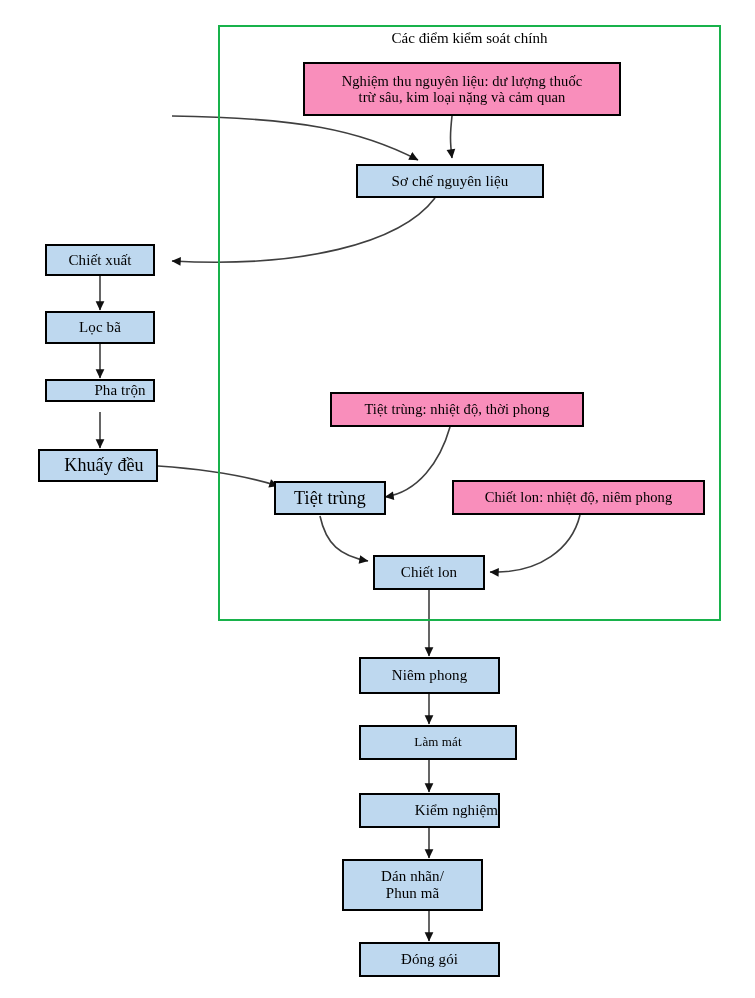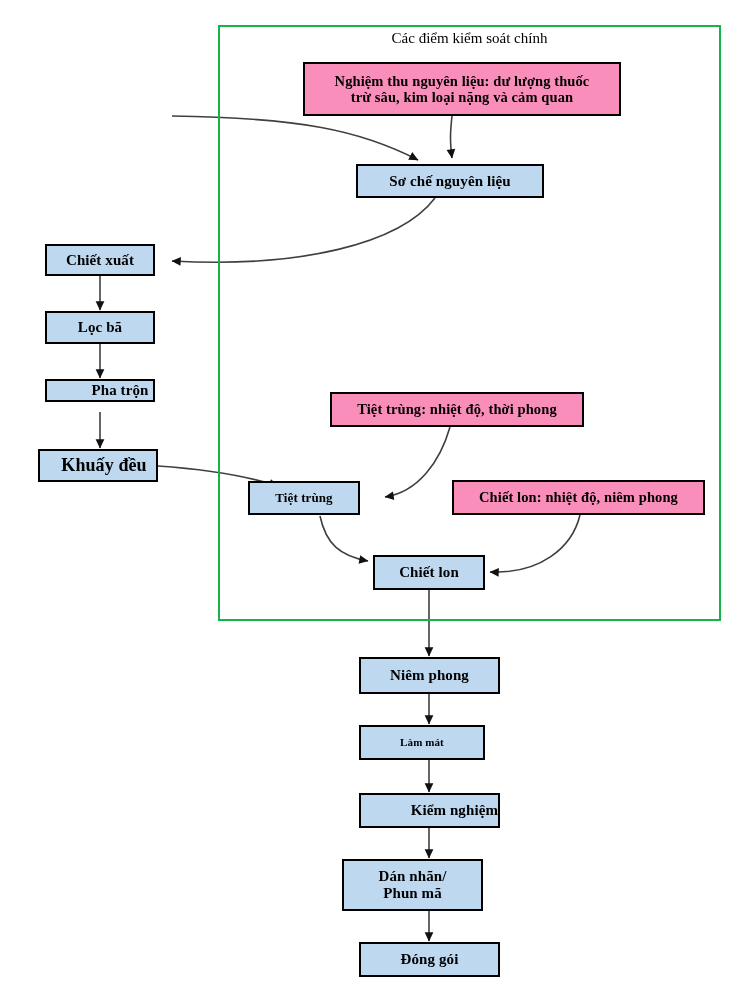--- a/index.html
+++ b/index.html
@@ -31,21 +31,20 @@
     position: absolute;
     box-sizing: border-box;
     display: flex;
     align-items: center;
     justify-content: center;
     text-align: center;
     border: 2px solid #000000;
     line-height: 1.12;
     letter-spacing: .1px;
     z-index: 3;
-    font-weight: bold;
   }
   .node.process {
     background: #bed8ef;
   }
   .node.control {
     background: #f98ebb;
   }
   .group-box {
     position: absolute;
     box-sizing: border-box;
@@ -140,33 +139,33 @@
   </div>
 
   <div class="node control" style="left:330px; top:392px; width:254px; height:35px; font-size:14.5px;">
     <span>Tiệt trùng: nhiệt độ, thời phong</span>
   </div>
 
   <div class="node control" style="left:452px; top:480px; width:253px; height:35px; font-size:14.5px;">
     <span>Chiết lon: nhiệt độ, niêm phong</span>
   </div>
 
-  <div class="node process" style="left:248px; top:481px; width:112px; height:34px; font-size:13px;">
+  <div class="node process" style="left:274px; top:481px; width:112px; height:34px; font-size:18px;">
     <span>Tiệt trùng</span>
   </div>
 
   <div class="node process" style="left:373px; top:555px; width:112px; height:35px; font-size:15px;">
     <span>Chiết lon</span>
   </div>
 
   <div class="node process" style="left:359px; top:657px; width:141px; height:37px; font-size:15px;">
     <span>Niêm phong</span>
   </div>
 
-  <div class="node process" style="left:359px; top:725px; width:126px; height:35px; font-size:11px;">
+  <div class="node process" style="left:359px; top:725px; width:158px; height:35px; font-size:13px;">
     <span>Làm mát</span>
   </div>
 
   <div class="node process" style="left:359px; top:793px; width:141px; height:35px; font-size:15px;justify-content:flex-end;">
     <span>Kiểm nghiệm</span>
   </div>
 
   <div class="node process" style="left:342px; top:859px; width:141px; height:52px; flex-direction:column; font-size:15px;">
     <span class="nl">Dán nhãn/</span>
     <span class="nl">Phun mã</span>

